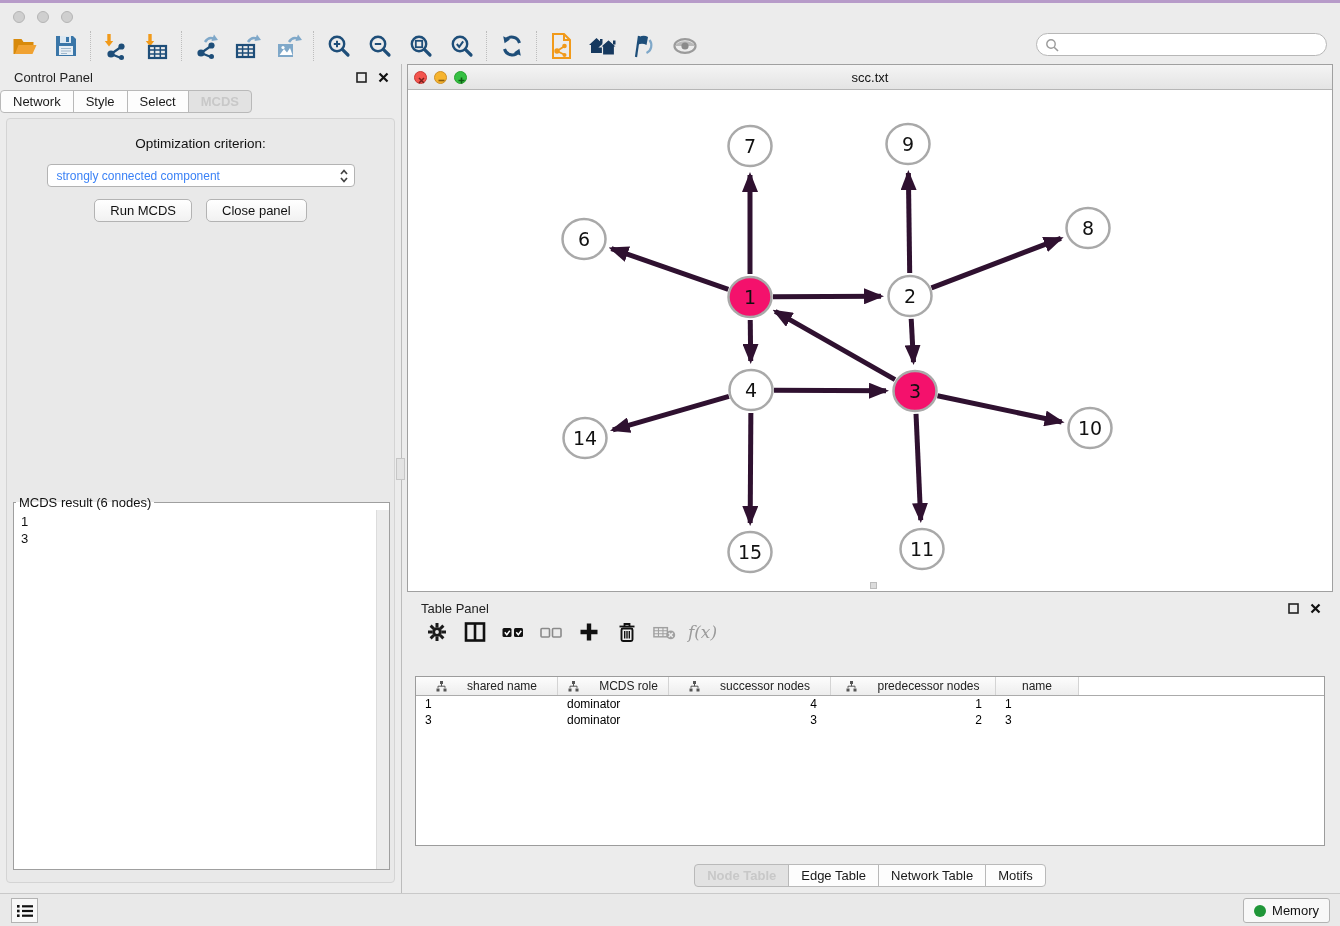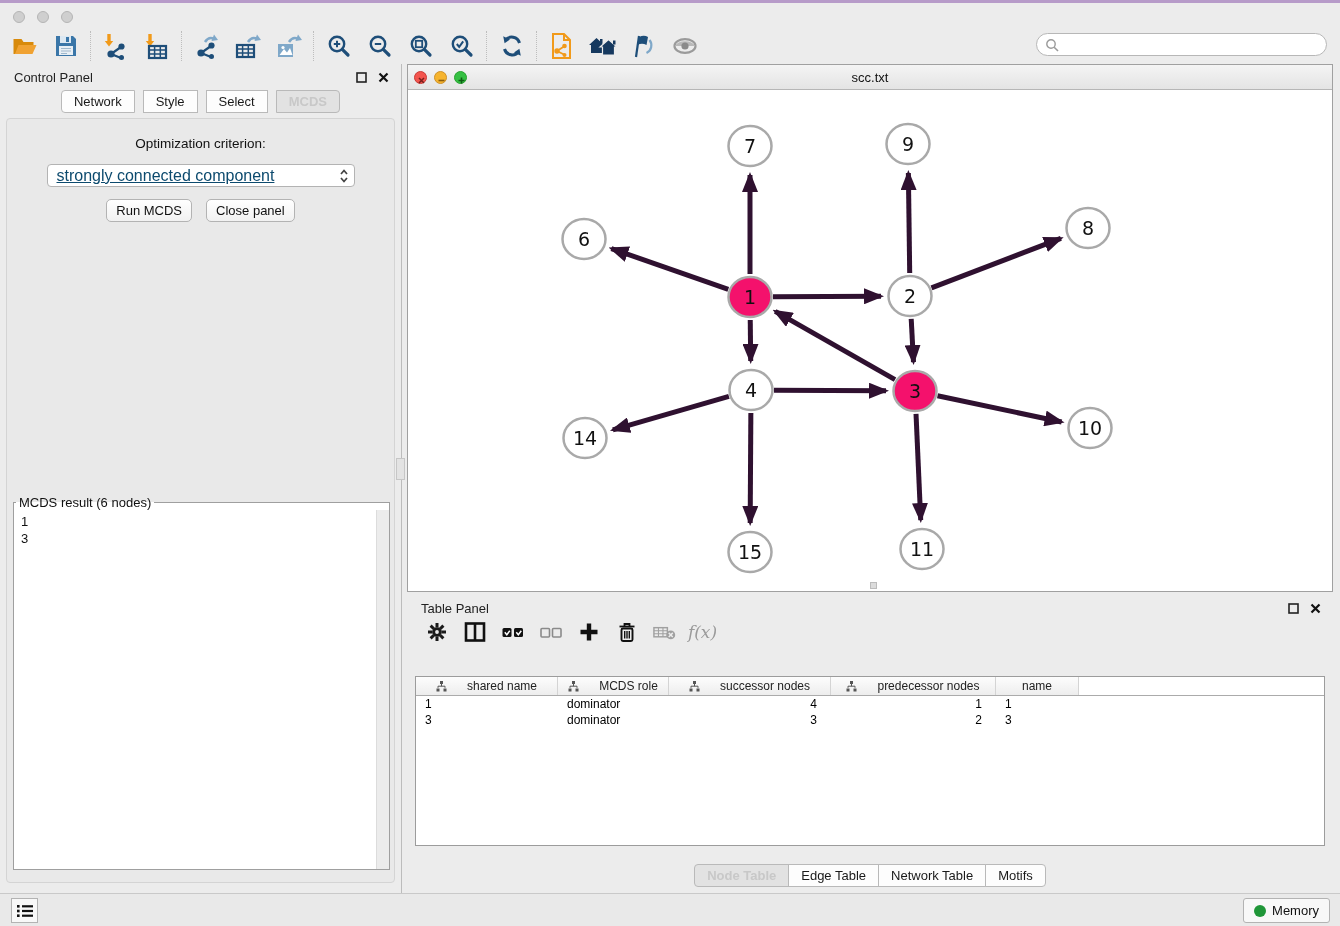--- a/index.html
+++ b/index.html
@@ -25,36 +25,36 @@
                background:#fff; border:1px solid #b7b7b7; border-radius:12px;
                display:flex; align-items:center; padding-left:8px; }
   .searchbox input { border:none; outline:none; flex:1; font-size:12px; background:transparent;
                      font-family:"Liberation Sans",sans-serif; }
   
   .left-dock { position:absolute; left:0; top:64px; width:401px; height:829px; background:#ececec; }
   .dock-header { height:26px; display:flex; align-items:center; padding:0 10px 0 14px;
                  font-size:13px; color:#222; }
   .dock-header .spacer { flex:1; }
   .dock-btn { width:16px; height:16px; display:flex; align-items:center; justify-content:center; margin-left:6px; }
-  .tabs-row { display:flex; justify-content:center; height:23px;gap:9px; }
+  .tabs-row { display:flex; height:23px; }
   .tab { border:1px solid #b9b9b9; background:#fdfdfd; color:#1a1a1a;
          font-size:13px; padding:3px 12px 0 12px; height:23px; margin-left:-1px; cursor:default; }
   .tab:first-child { border-radius:4px 0 0 4px; margin-left:0; }
   .tab:last-child { border-radius:0 4px 4px 0; }
   .tab.active { background:#e2e2e2; color:#c8c8c8;font-weight:bold; }
   .cp-content { position:absolute; left:6px; right:6px; top:54px; bottom:10px;
                 background:#e9e9e9; border:1px solid #d4d4d4; border-radius:4px; }
   .opt-label { margin-top:17px; text-align:center; font-size:13.5px; color:#111; }
   .dropdown { margin:13px auto 0 auto; width:308px; height:23px; background:#fff;
               border:1px solid #b3b3b3; border-radius:4px; display:flex; align-items:center;
-              padding-left:9px; font-size:16px; color:#0c4a6e; position:relative;text-decoration:underline; }
+              padding-left:9px; font-size:12px; color:#3b82f6; position:relative; }
   .dropdown .stepper { position:absolute; right:5px; top:3px; }
   .btn-row { margin-top:12px; display:flex; justify-content:center; gap:14px; }
   .mac-btn { height:23px; background:linear-gradient(#ffffff,#f1f1f1); border:1px solid #b3b3b3;
-             border-radius:5px; font-size:13px; color:#111; padding:0 9px;
+             border-radius:5px; font-size:13px; color:#111; padding:0 15px;
              font-family:"Liberation Sans",sans-serif; }
   fieldset.result-box { position:absolute; left:6px; right:4px; top:376px; bottom:12px;
               border:1px solid #9f9f9f; background:#fff; }
   fieldset.result-box legend { font-size:13px; color:#111; margin-left:2px; padding:0 3px; }
   .result-items { position:absolute; left:0; right:13px; top:0; bottom:0;
                   padding:3px 0 0 7px; font-size:13px; color:#111; line-height:17px; overflow:hidden; }
   .result-scrollbar { position:absolute; right:0; top:0; bottom:0; width:13px;
                       background:#ececec; border-left:1px solid #dcdcdc; }
   .splitter { position:absolute; left:401px; top:64px; width:1px; height:829px; background:#bcbcbc; }
   .splitter-handle { position:absolute; left:396px; top:458px; width:9px; height:22px;

